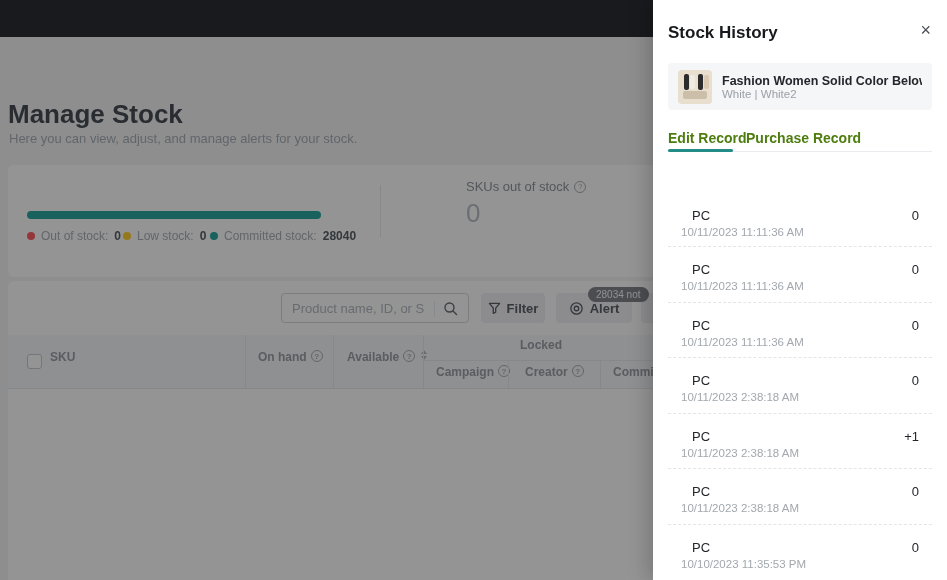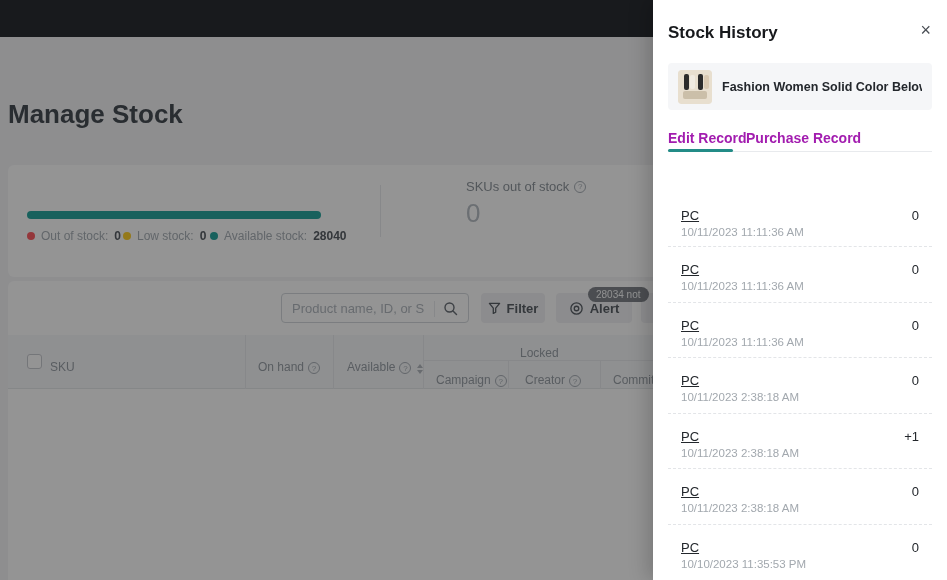--- a/index.html
+++ b/index.html
@@ -33,21 +33,21 @@
                   font-family:"Liberation Sans","DejaVu Sans",sans-serif; }
   .search input::placeholder { color:#b3b9c0; }
   .btn { display:inline-flex; align-items:center; justify-content:center; gap:6px;
          height:30px; border-radius:4px; background:#f1f2f5; color:#5a6067;
          font-size:13px; font-weight:700; border:0; cursor:pointer;
          font-family:"Liberation Sans","DejaVu Sans",sans-serif; }
   .badge { background:#82868c; color:#f6f7f8; font-size:10px; line-height:15px;
            height:15px; padding:0 8px; border-radius:8px; white-space:nowrap; z-index:3; }
 
   .thead { background:#f7f8fa; border-bottom:1px solid #e6e8eb; }
-  .th { font-size:12px; font-weight:400; color:#9aa1a8; display:flex; align-items:flex-end; gap:4px; }
+  .th { font-size:12px; font-weight:700; color:#9aa1a8; display:flex; align-items:flex-start; gap:4px; }
   .checkbox { width:15px; height:15px; border:1px solid #c9ccd1; border-radius:3px; background:#fff; display:inline-block; }
   .sort { display:inline-flex; flex-direction:column; gap:2px; margin-left:2px; }
   .sort i { width:0; height:0; border-left:3.5px solid transparent; border-right:3.5px solid transparent; display:block; }
   .sort .up { border-bottom:4px solid #b3b9c0; }
   .sort .dn { border-top:4px solid #b3b9c0; }
 
   .trow { position:absolute; left:8px; width:931px; height:63px; border-bottom:1px solid #eceef1; background:#fff; }
   .pname { font-size:13px; color:#5a6067; line-height:16px; }
   .pvariant { font-size:12px; color:#a9b0b7; }
   .cellnum { font-size:13px; color:#5a6067; }
@@ -60,56 +60,57 @@
   #overlay { left:0; top:0; width:947px; height:580px; background:rgba(0,0,0,0.42); z-index:50; }
 
   
   #drawer { left:653px; top:0; width:294px; height:580px; background:#ffffff; z-index:100;
             box-shadow:-6px 0 18px rgba(0,0,0,0.18); }
   .dw-title { font-size:17px; font-weight:700; color:#17191c; }
   .dw-close { font-size:18px; color:#4a4f55; line-height:16px; cursor:pointer; }
   .dw-prodcard { background:#f5f6f8; border-radius:4px; display:flex; align-items:center; gap:10px; padding:0 10px; }
   .dw-prodname { font-size:12.5px; font-weight:700; color:#23272c; white-space:nowrap; overflow:hidden; }
   .dw-prodvariant { font-size:11.5px; color:#9aa0a6; }
-  .tab { font-size:14px; font-weight:700; color:#a21caf; cursor:pointer; }
+  .tab { font-size:14px; font-weight:700; color:#4d7c0f; cursor:pointer; }
   .tab-underline { background:#238c87; height:3px; border-radius:2px; }
   .tabs-border { background:#e8eaed; height:1px; }
   .dw-listhead { background:#f4f5f6; border-radius:4px; display:flex; align-items:center;
                  justify-content:space-between; padding:0 13px; font-size:12px; font-weight:700; color:#23272c; }
   .hrow { position:absolute; left:15px; width:264px; }
   .hrow.dashed { border-bottom:1px dashed #e3e5e8; }
-  .h-user { position:absolute; left:13px; font-size:13px; color:#23272c;text-decoration:underline; }
+  .h-user { position:absolute; left:24px; font-size:13px; color:#23272c; }
   .h-change { position:absolute; right:13px; font-size:13px; color:#23272c; }
   .h-time { position:absolute; left:13px; font-size:11.5px; color:#a2a8ae; }
 </style>
 </head>
 <body>
 
 <div id="stage">
 
   <div id="topbar" class="abs"></div>
 
   <div id="main" class="abs" style="left:0;top:37px;width:947px;height:543px;">
     <div class="abs h1" style="left:8px;top:18px;">Manage Stock</div>
+    <div class="abs subtitle" style="left:9px;top:50px;">Here you can view, adjust, and manage alerts for your stock.</div>
 
     <div class="abs card" style="left:8px;top:84px;width:931px;height:112px;">
       <div class="abs progress" style="left:19px;top:46px;width:294px;"></div>
       <div class="abs legend" style="left:19px;top:64px;">
         <span class="dot" style="background:#ff5f66;"></span>
         <span>Out of stock:</span>
         <b>0</b>
       </div>
       <div class="abs legend" style="left:115px;top:64px;">
         <span class="dot" style="background:#ffd02e;"></span>
         <span>Low stock:</span>
         <b>0</b>
       </div>
       <div class="abs legend" style="left:202px;top:64px;">
         <span class="dot" style="background:#2aa7a1;"></span>
-        <span>Available stock:</span>
+        <span>Committed stock:</span>
         <b>28040</b>
       </div>
       <div class="abs vdiv" style="left:372px;top:20px;height:52px;"></div>
       <div class="abs metric-label" style="left:458px;top:14px;">
         <span>SKUs out of stock</span>
         <span class="qicon">?</span>
       </div>
       <div class="abs metric-value" style="left:458px;top:33px;">0</div>
     </div>
 
@@ -269,20 +270,21 @@
       <svg class="thumb" style="flex:0 0 34px;" viewBox="0 0 34 34">
           <rect width="34" height="34" rx="3" fill="#e8dfcf"></rect>
           <rect x="6" y="4" width="5" height="16" rx="2" fill="#2c2c2c"></rect>
           <rect x="12" y="5" width="5" height="14" rx="2" fill="#f0ebe1"></rect>
           <rect x="20" y="4" width="5" height="16" rx="2" fill="#2c2c2c"></rect>
           <rect x="26" y="5" width="5" height="14" rx="2" fill="#d9c9b2"></rect>
           <rect x="5" y="21" width="24" height="8" rx="2" fill="#cbbfa9"></rect>
         </svg>
       <div style="min-width:0;">
         <div class="dw-prodname">Fashion Women Solid Color Below Knee S...</div>
+        <div class="dw-prodvariant">White | White2</div>
       </div>
     </div>
 
     <div class="tab abs" style="left:15px;top:130px;">Edit Record</div>
     <div class="tab abs" style="left:93px;top:130px;">Purchase Record</div>
     <div class="tabs-border abs" style="left:15px;top:151px;width:264px;"></div>
     <div class="tab-underline abs" style="left:15px;top:149px;width:65px;"></div>
 
 
     <div class="hrow dashed" style="top:195px;height:52px;">

